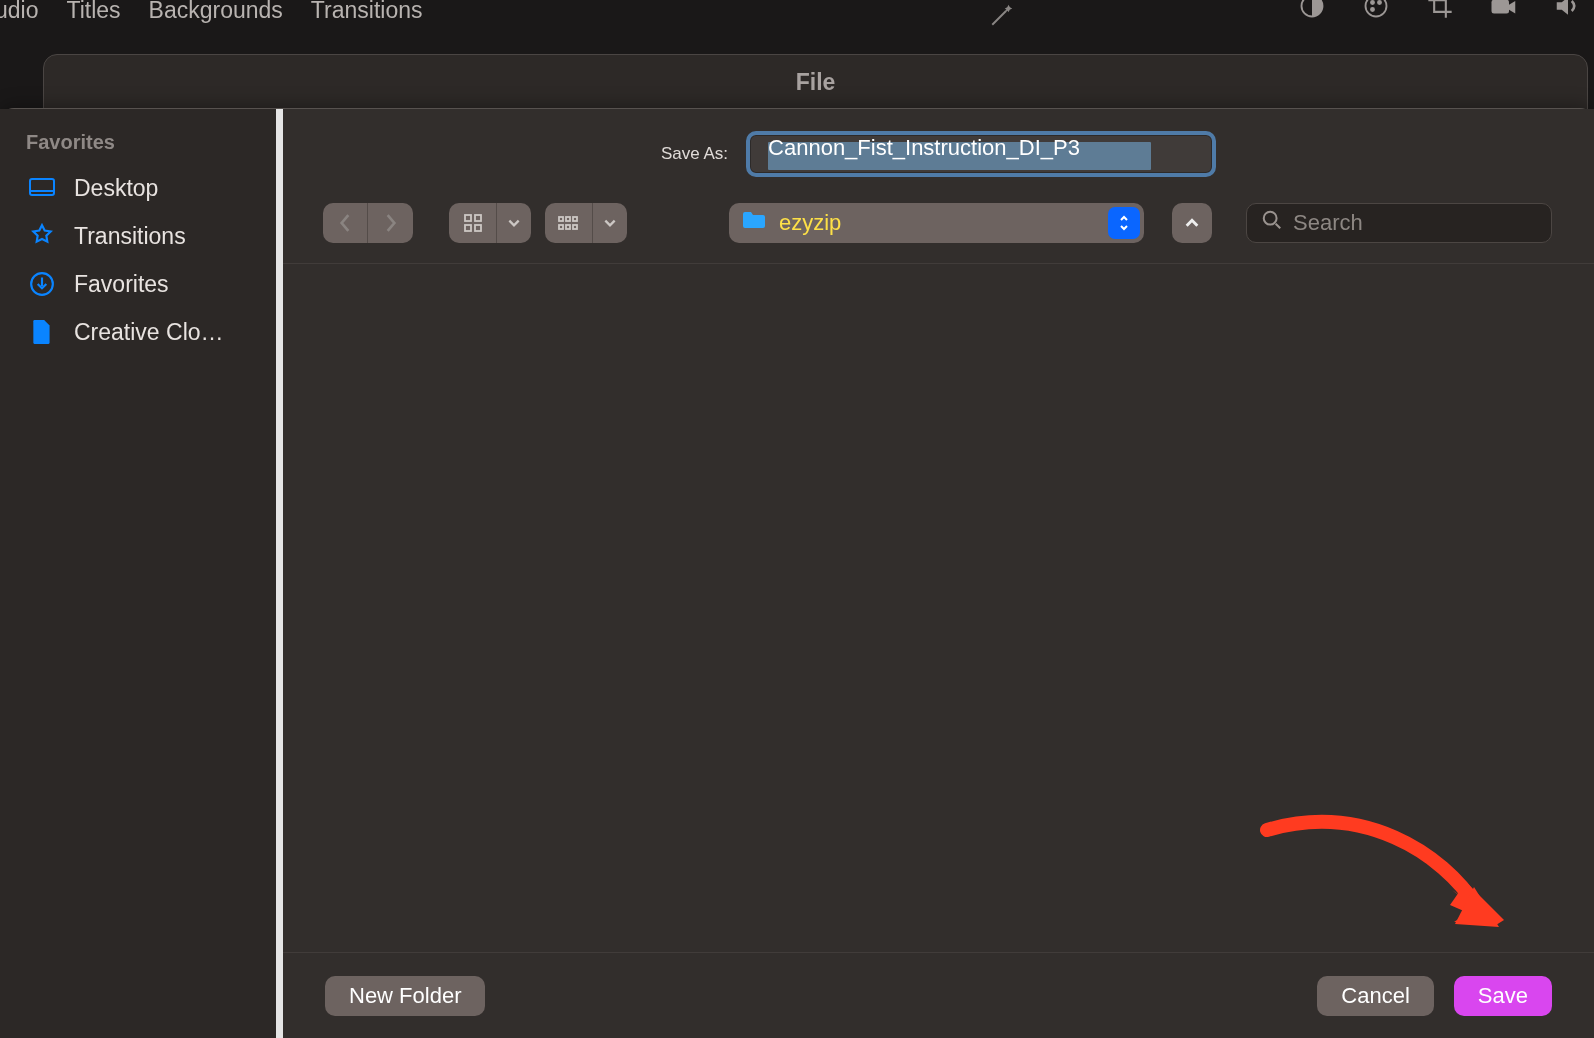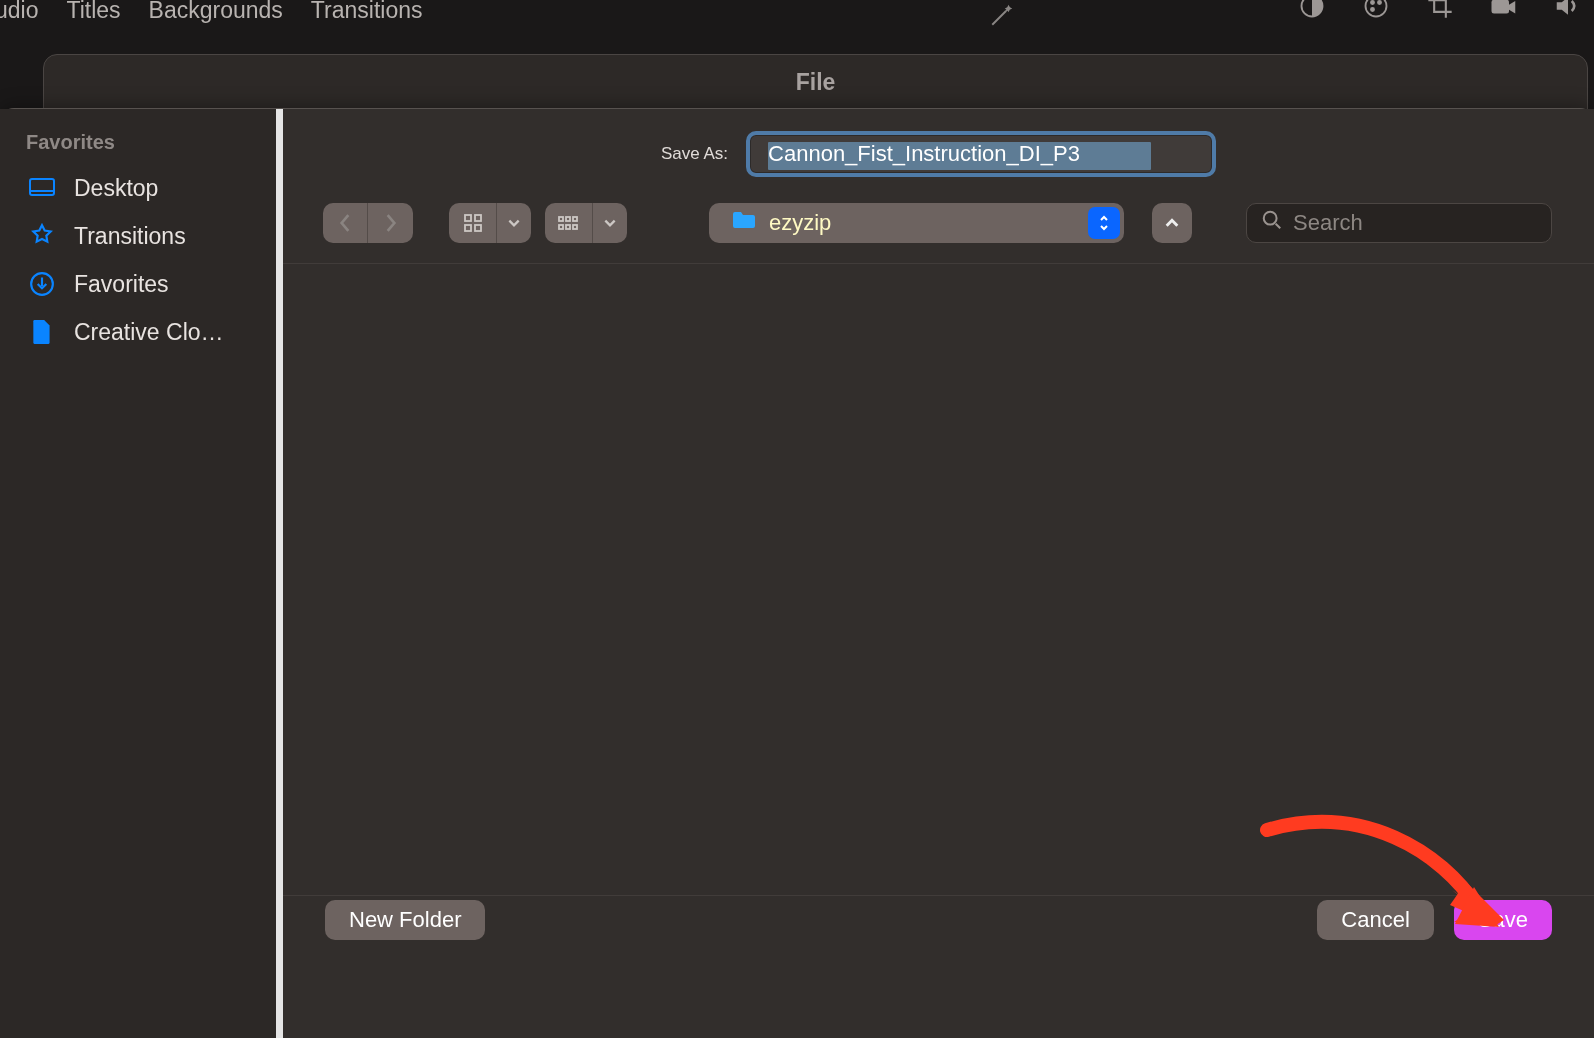--- a/index.html
+++ b/index.html
@@ -129,21 +129,21 @@
     .save-as-text {
       position: relative; z-index:1; font-size:22px; color:#fff; padding-left:4px;
     }
     .save-as-box {
       width: 470px;
       height: 46px;
       border-radius: 10px;
       border: 4px solid #4f7ba8;
       background: #403b39;
       position: relative;
-      display:flex; align-items:center;
+      display:flex; align-items:flex-start;
       box-shadow: inset 0 0 0 1px #2d2a29;
     }
     
     .toolbar-row {
       display: flex;
       align-items: center;
       gap: 14px;
       padding: 8px 42px 20px 40px;
     }
     .seg {
@@ -166,25 +166,25 @@
     .spacer-sm { width:8px; }
     
     .folder-dd {
       flex: 0 0 auto;
       width: 415px;
       height: 40px;
       background: #6d6360;
       border-radius: 10px;
       display:flex; align-items:center;
       position: relative;
-      margin-left: 68px;
-      padding: 0 22px;
+      margin-left: 88px;
+      padding: 0 12px;
       gap: 12px;
       font-size: 22px;
-      color:#fef9c3;
+      color:#fde047;
     }
     .folder-chevs {
       position:absolute; right:4px; top:4px; bottom:4px; width:32px;
       background:#0a66ff; border-radius:7px;
       display:flex; flex-direction:column; align-items:center; justify-content:center;
       color:#fff;
     }
     .reveal-btn {
       width: 40px; height:40px; background:#6d6360; border-radius:10px;
       display:flex; align-items:center; justify-content:center; color:#ddd;
@@ -204,22 +204,22 @@
     }
     
     .file-area {
       flex:1;
       border-top: 1px solid #413c3a;
       background: #322e2c;
     }
     
     .footer {
       border-top: 1px solid #413c3a;
-      height: 143px;
-      display:flex; 
+      height: 86px;
+      display:flex; align-items:center;
       padding: 4px 42px;
     }
     .btn {
       height: 40px;
       border-radius: 10px;
       background:#6d6360;
       color:#fff;
       font-size:22px;
       border:none;
       padding: 0 24px;

